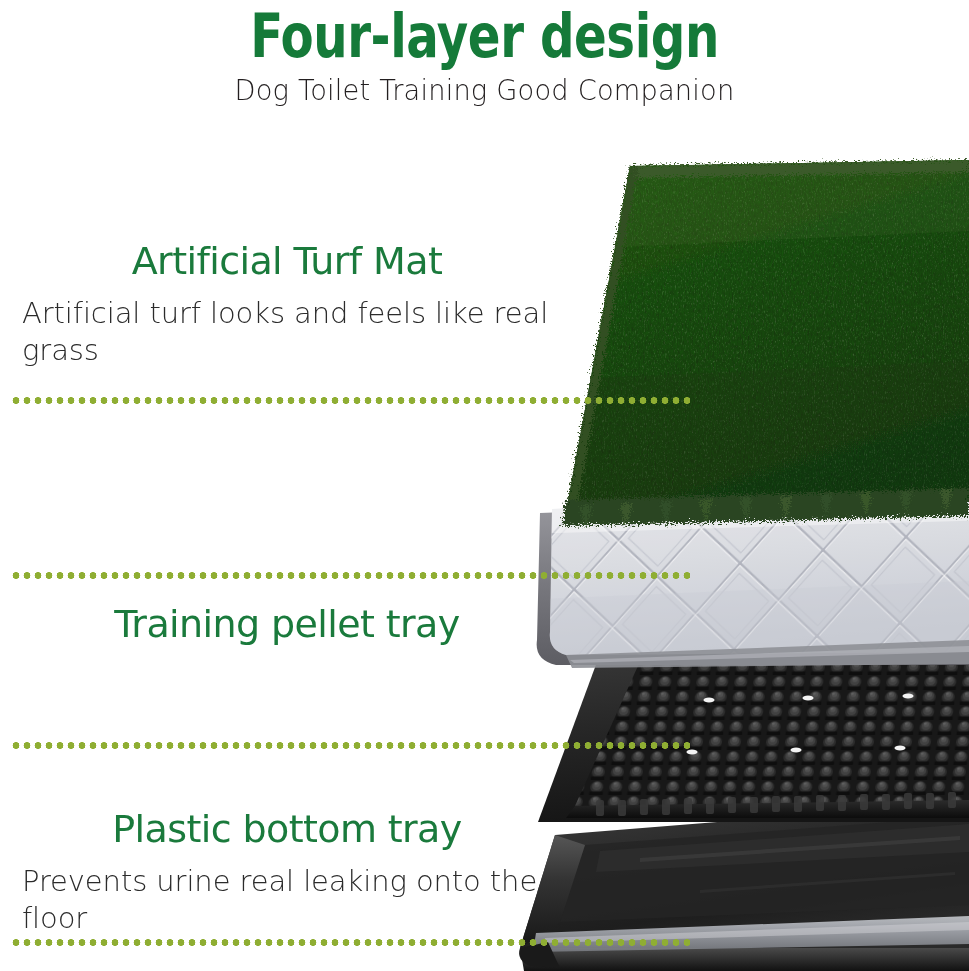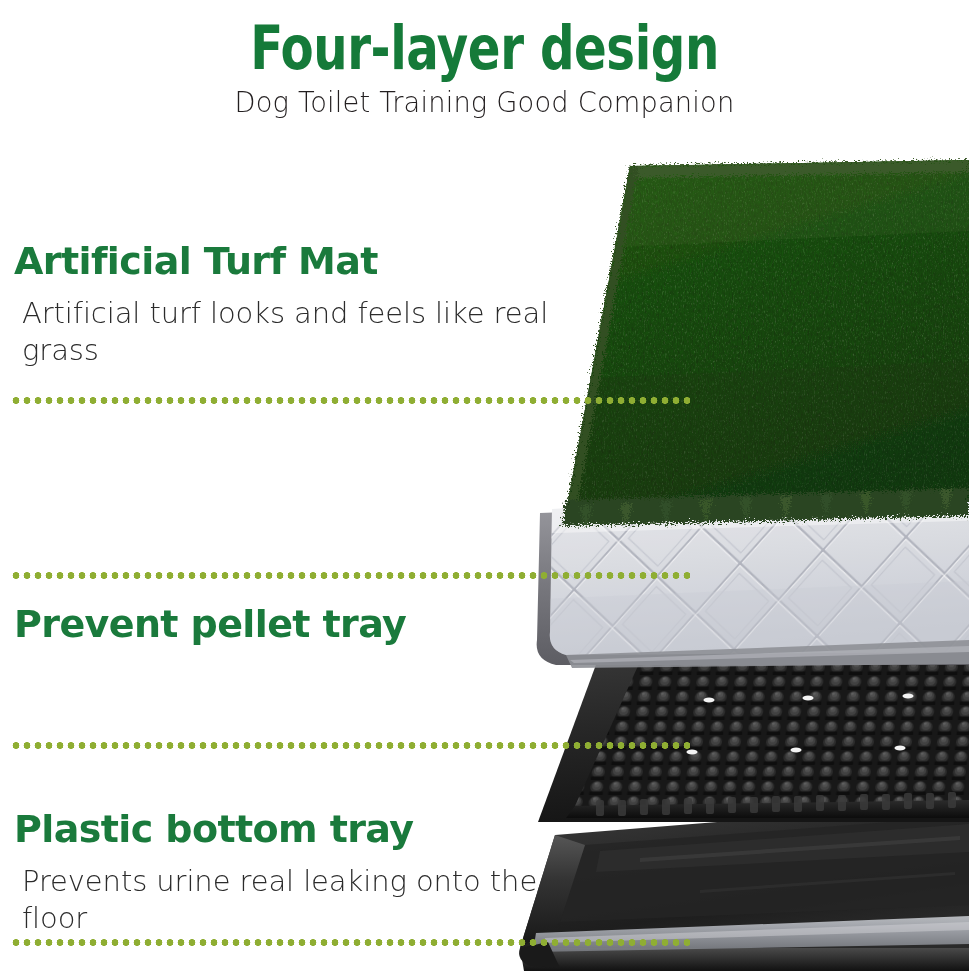--- a/index.html
+++ b/index.html
@@ -17,21 +17,20 @@
   }
 
   
   #header {
     position: absolute;
     top: 0; left: 0;
     width: 969px;
     height: 122px;
     text-align: center;
     z-index: 40;
-    margin-top: 12px;
   }
   #title {
     margin: 0;
     padding-top: 2px;
     color: #157a39;
     font-family: "Liberation Sans Narrow", "DejaVu Sans Condensed", "Liberation Sans", sans-serif;
     font-size: 61px;
     font-weight: 700;
     letter-spacing: -0.5px;
     line-height: 68px;
@@ -70,24 +69,25 @@
     left: 0;
     width: 560px;
     z-index: 30;
   }
   .sec-heading {
     margin: 0;
     padding-left: 14px;
     color: #1a7a3c;
     font-family: "DejaVu Sans", "Liberation Sans", sans-serif;
     font-size: 38px;
-    font-weight: 700;
+    font-weight: 400;
     letter-spacing: -0.6px;
     line-height: 46px;
     white-space: nowrap;
+    text-align: center;
   }
   .sec-body {
     margin: 4px;
     padding-left: 18px;
     padding-top: 7px;
     color: #2b2b2b;
     font-family: "DejaVu Sans", "Liberation Sans", sans-serif;
     font-size: 29px;
     font-weight: 300;
     line-height: 37px;
@@ -329,21 +329,21 @@
   <h2 class="sec-heading">Artificial Turf Mat</h2>
   <p class="sec-body">Artificial turf looks and feels like real grass</p>
 </div>
 <div class="divider" style="top:396px; width:678px;"></div>
 
 <div class="section" style="top:425px;">
 </div>
 <div class="divider" style="top:571px; width:678px;"></div>
 
 <div class="section" style="top:601px;">
-  <h2 class="sec-heading">Prevent pellet tray</h2>
+  <h2 class="sec-heading">Training pellet tray</h2>
 </div>
 <div class="divider" style="top:741px; width:678px;"></div>
 
 <div class="section" style="top:806px;">
   <h2 class="sec-heading">Plastic bottom tray</h2>
   <p class="sec-body">Prevents urine real leaking onto the floor</p>
 </div>
 <div class="divider" style="top:938px; width:678px;"></div>
 
 </body></html>

